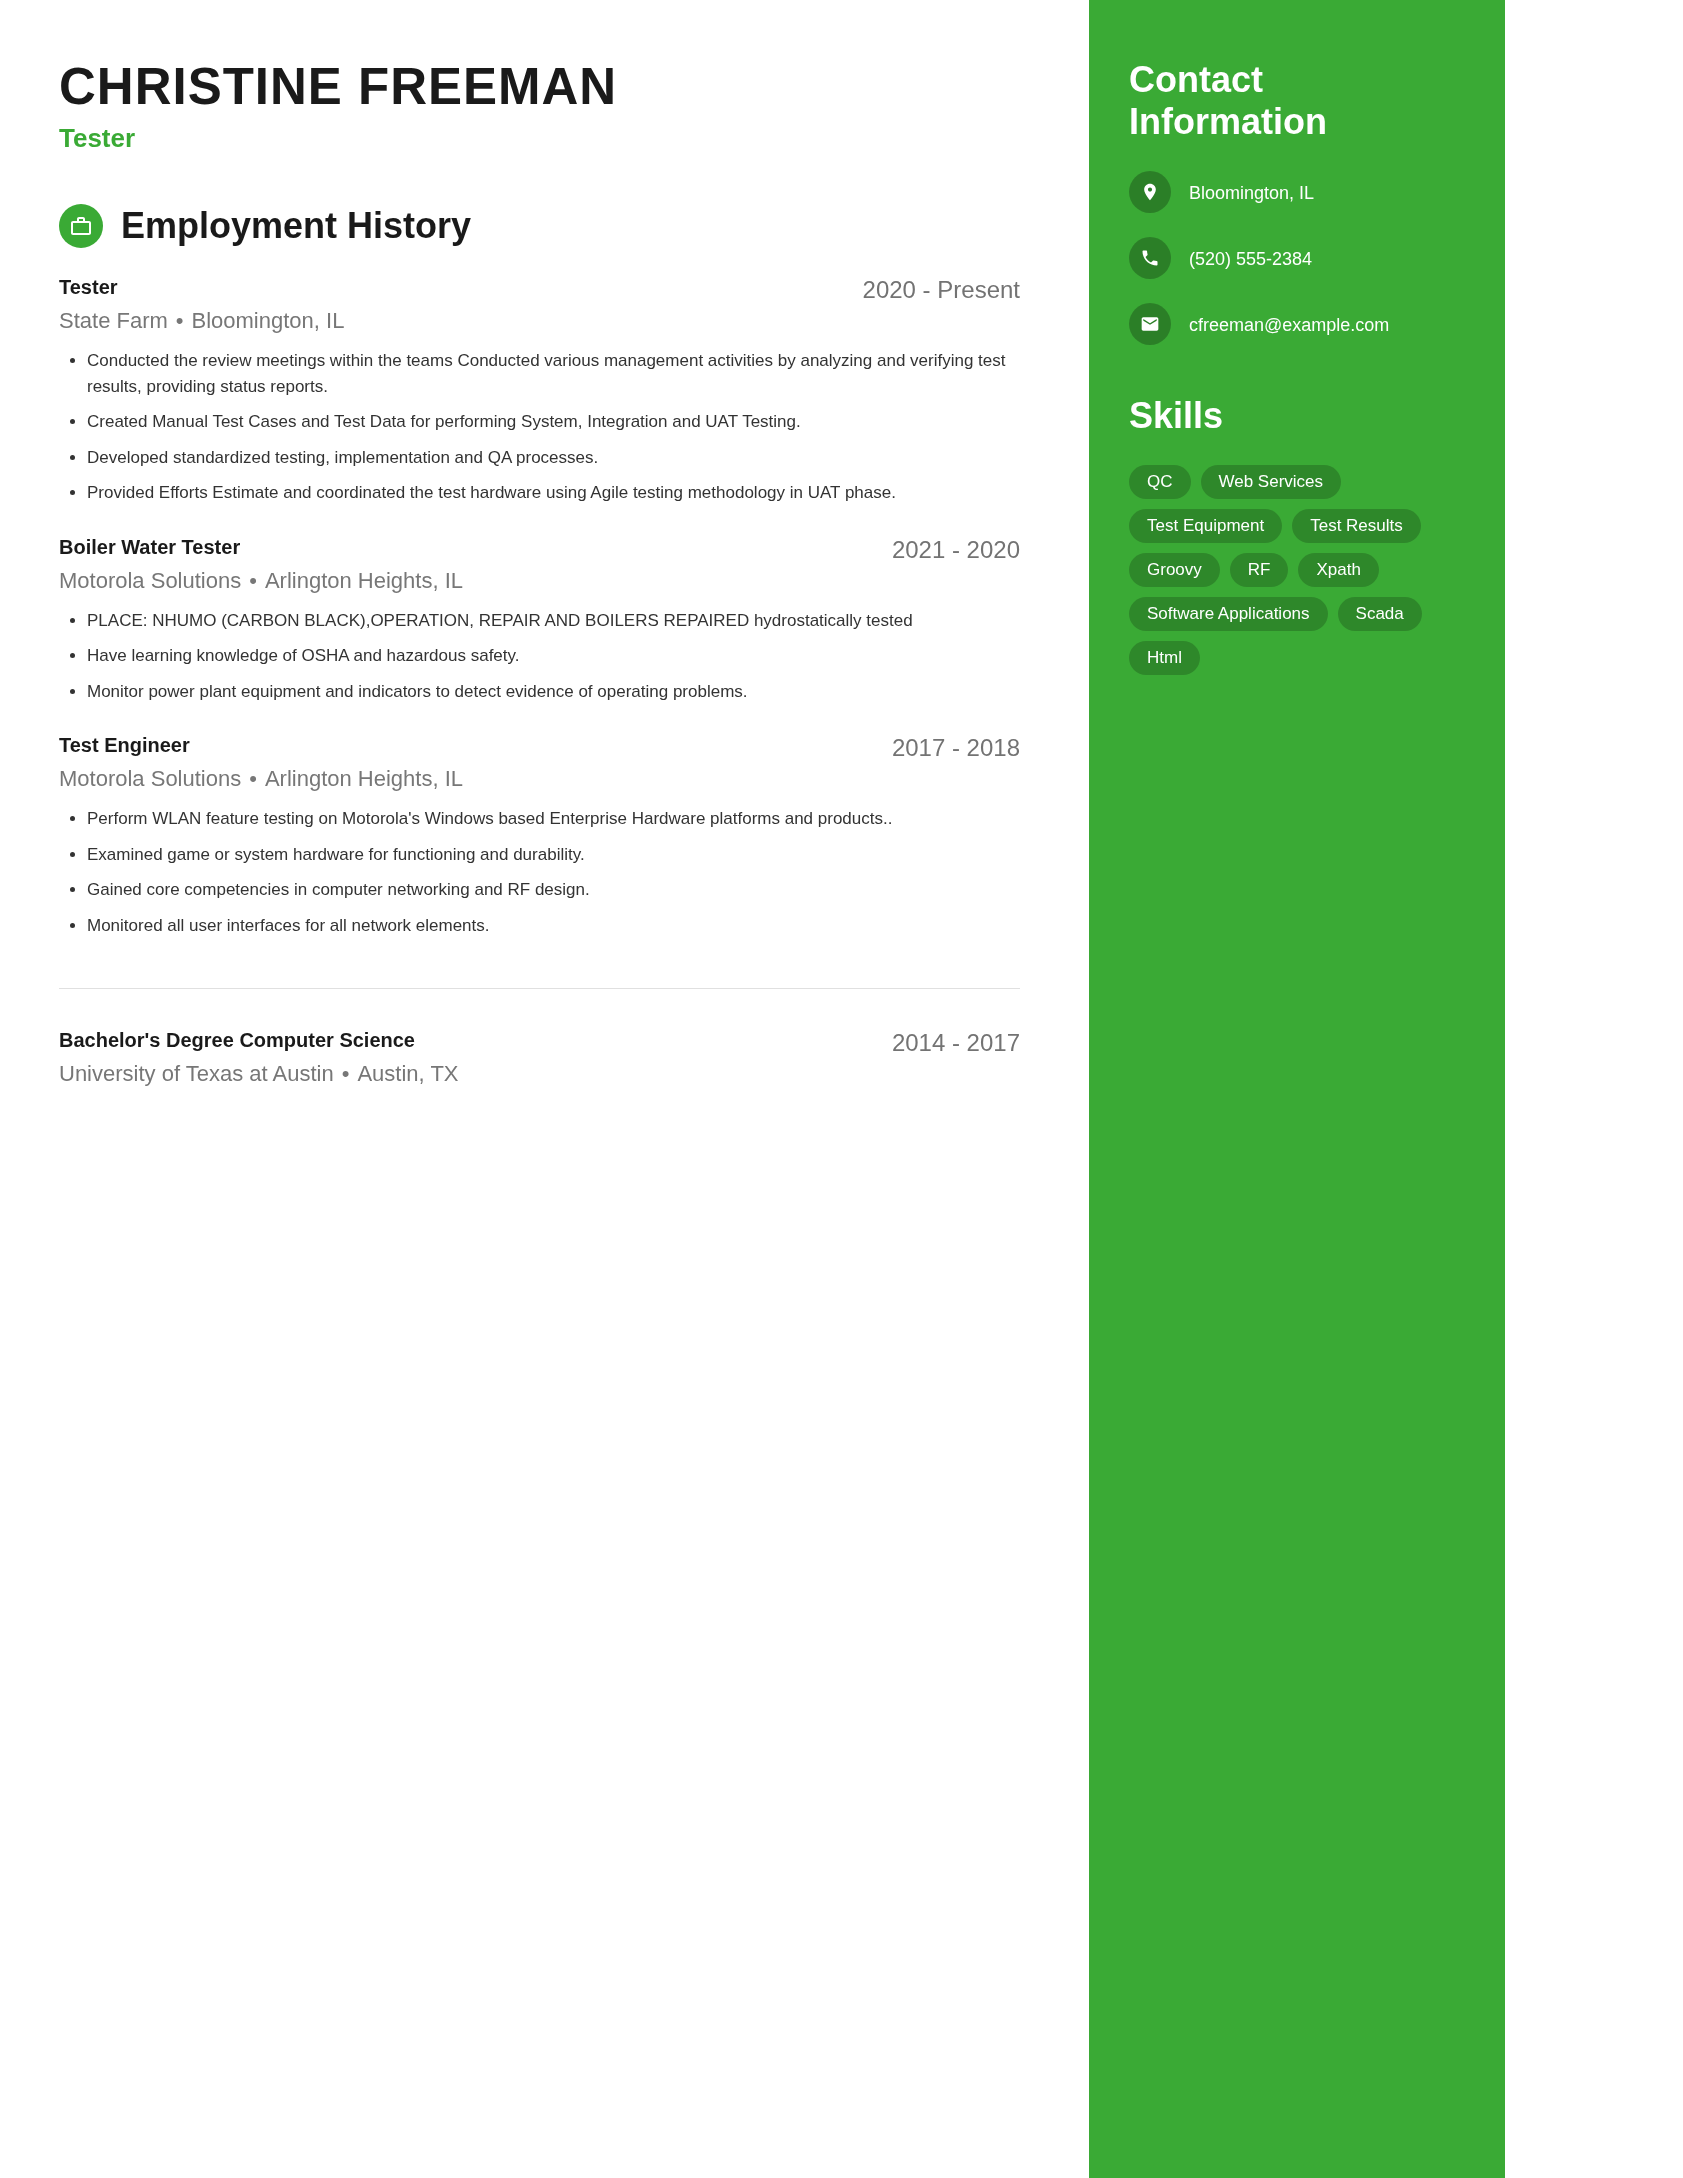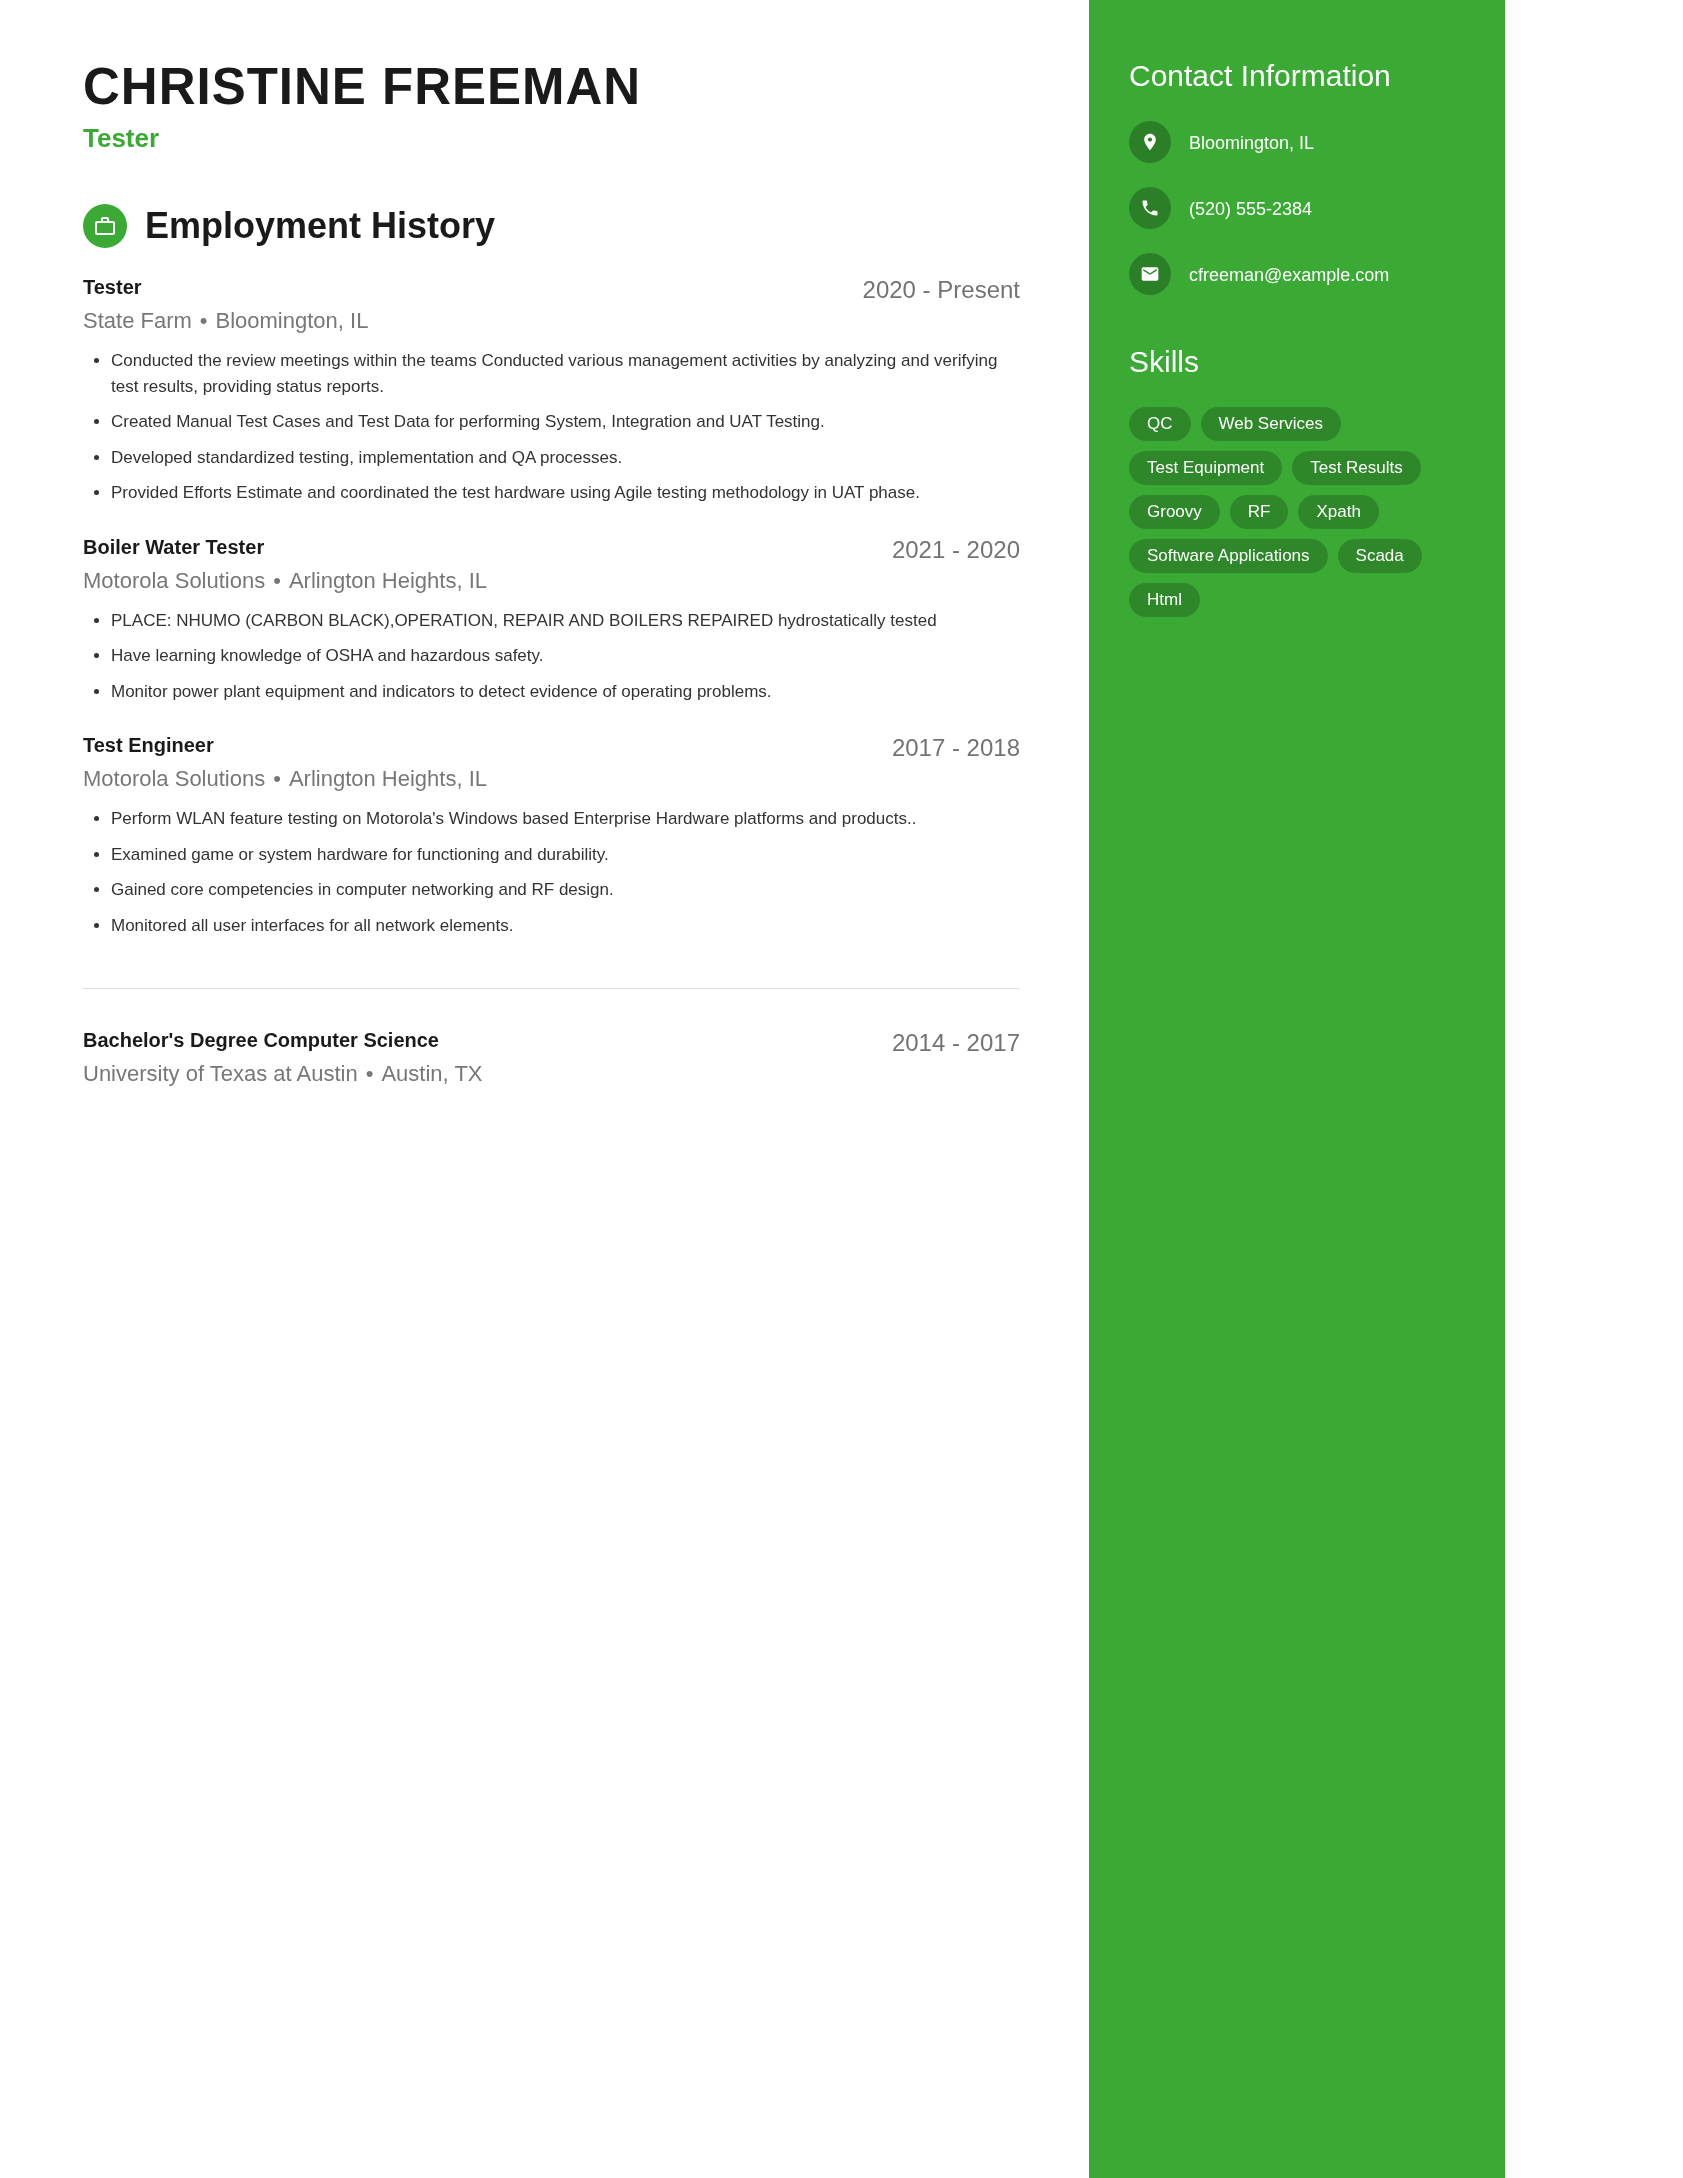--- a/index.html
+++ b/index.html
@@ -7,21 +7,21 @@
       font-family: Arial, sans-serif;
       background: #fff;
       display: flex;
       min-height: 100vh;
       width: 1683px;
       min-height: 2178px;
     }
 
     .main-content {
       flex: 1;
-      padding: 59px 69px 59px 83px;
+      padding: 59px 69px 59px 59px;
       background: #fff;
       max-width: 1089px;
     }
 
     .sidebar {
       width: 416px;
       background: #3aaa35;
       padding: 59px 40px;
       color: #fff;
       flex-shrink: 0;
@@ -122,22 +122,22 @@
     }
 
     .divider {
       border: none;
       border-top: 1px solid #e0e0e0;
       margin: 0 0 40px 0;
     }
 
     
     .sidebar-section-title {
-      font-size: 30px;
-      font-weight: 400;
+      font-size: 36px;
+      font-weight: 700;
       color: #fff;
       margin-bottom: 28px;
     }
 
     .contact-item {
       display: flex;
       align-items: flex-start;
       gap: 18px;
       margin-bottom: 24px;
     }

